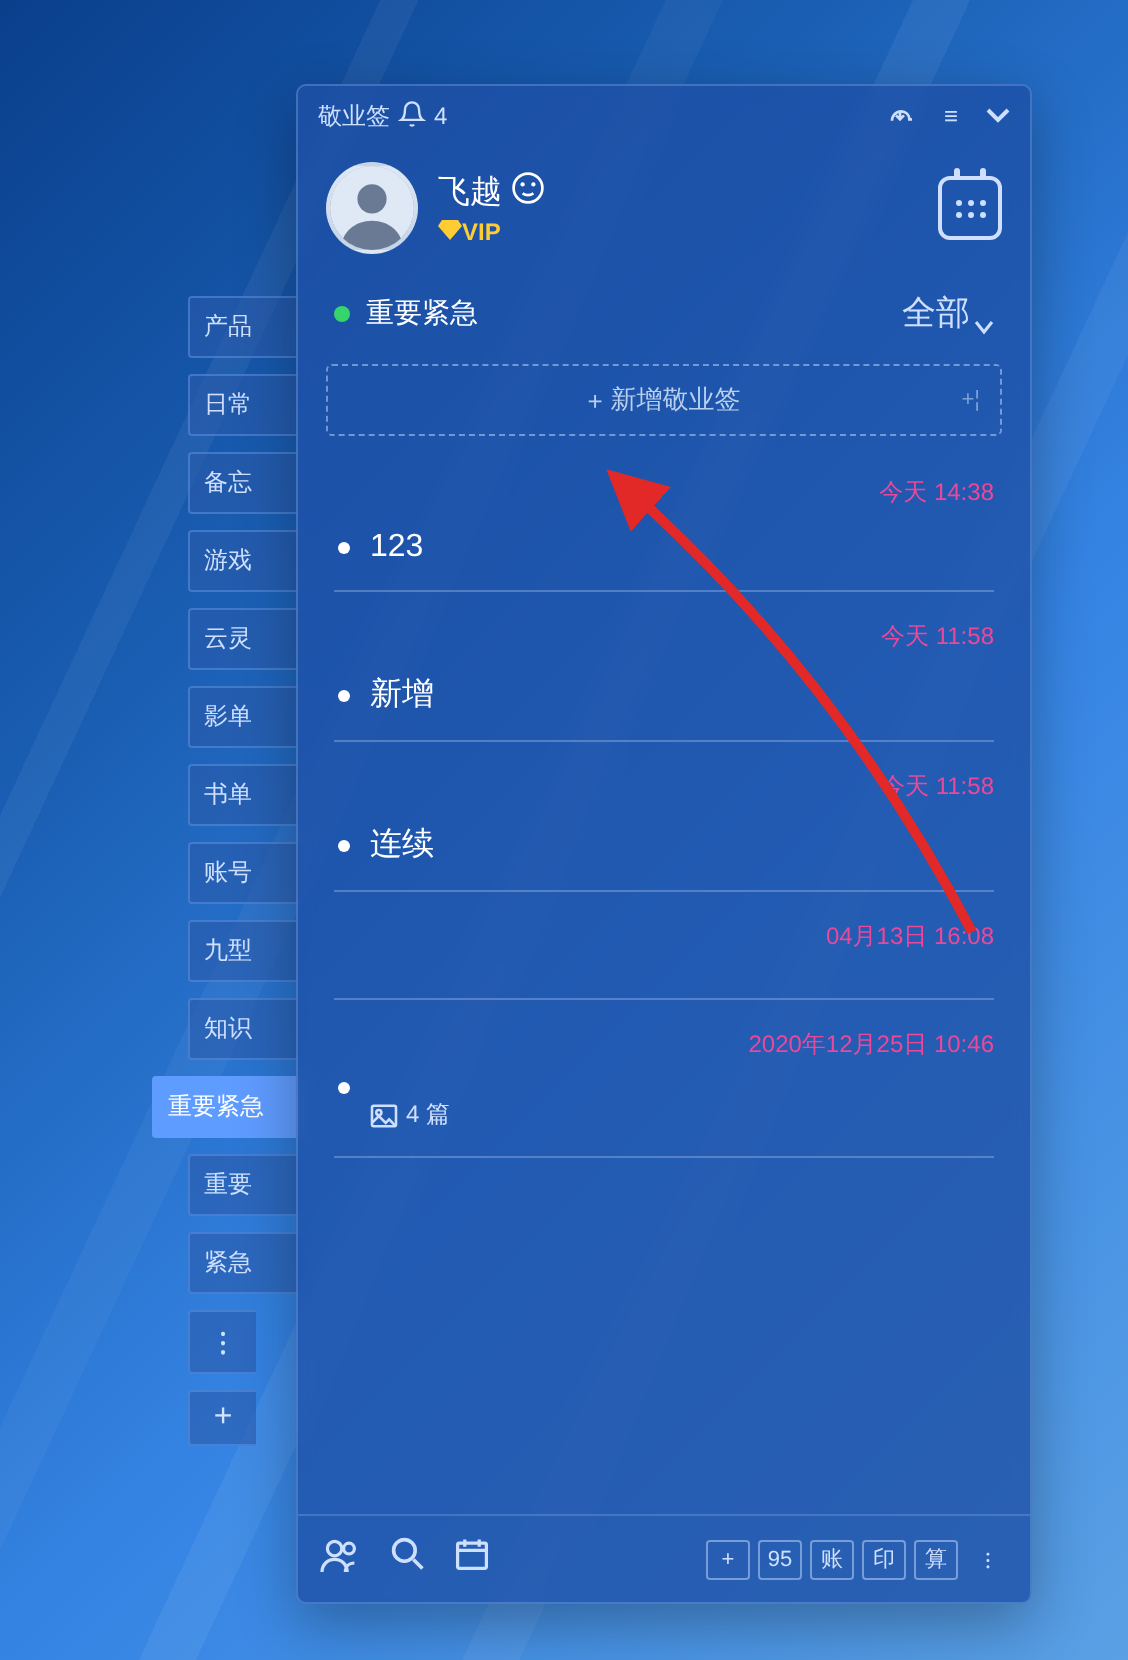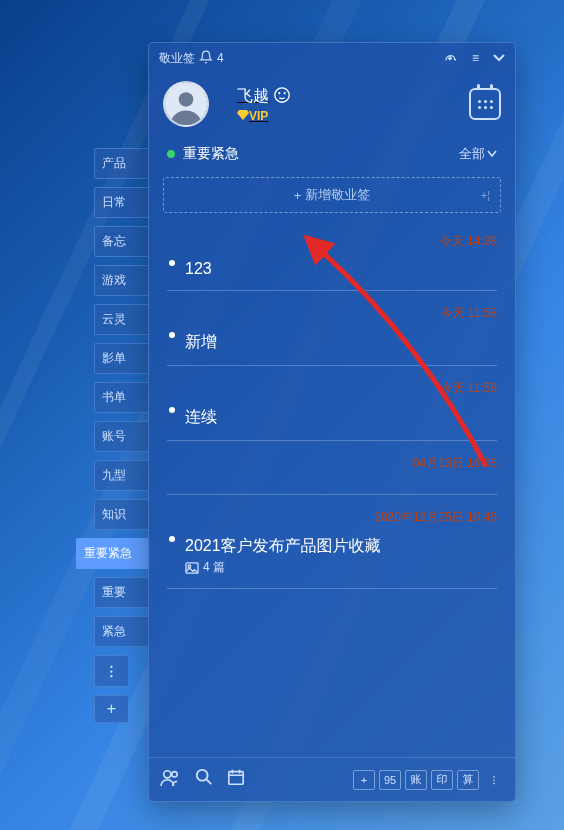--- a/index.html
+++ b/index.html
@@ -88,54 +88,54 @@
       display:flex; align-items:center; padding: 8px 14px 6px;
     }
     .avatar {
       width:46px; height:46px; border-radius:50%;
       background:#fff linear-gradient(180deg,#c9d8ee,#a0b8d8);
       border:2px solid rgba(255,255,255,0.4);
       display:flex; align-items:center; justify-content:center;
       overflow:hidden; font-size:24px;
       box-shadow:0 0 0 1px rgba(0,0,0,0.1) inset;
     }
-    .user-info { margin-left:28px; display:flex; flex-direction:column;text-decoration:underline; }
+    .user-info { margin-left:10px; display:flex; flex-direction:column; }
     .uname { color:#fff; font-size:16px; font-weight:500; display:flex; align-items:center; gap:4px; }
     .uname-emoji { font-size:15px; }
     .vip { color:#ffcc33; font-size:12px; font-weight:bold; display:flex; align-items:center; gap:0; margin-top:2px;}
     .cal-icon { margin-left:auto; width:32px; height:32px; border:2px solid #cfe0ff; border-radius:6px; display:flex; align-items:center; justify-content:center; color:#cfe0ff; cursor:pointer; position:relative; }
     .cal-icon::before { content:""; position:absolute; top:-6px; left:6px; width:3px; height:6px; background:#cfe0ff; border-radius:2px; }
     .cal-icon::after { content:""; position:absolute; top:-6px; right:6px; width:3px; height:6px; background:#cfe0ff; border-radius:2px; }
     .cal-dots { display:grid; grid-template-columns:repeat(3,3px); gap:3px; }
     .cal-dots span { width:3px; height:3px; background:#cfe0ff; border-radius:50%; }
     .category-row {
       display:flex; align-items:center; padding: 12px 18px 8px;
       color:#fff; font-size:14px;
     }
     .dot-green { width:8px; height:8px; border-radius:50%; background:#35d56b; margin-right:8px; }
-    .cat-filter { margin-left:auto; color:#cfe0ff; font-size:13px; display:flex; align-items:center; gap:2px; cursor:pointer; }
+    .cat-filter { margin-left:auto; color:#cfe0ff; font-size:17px; display:flex; align-items:flex-end; gap:2px; cursor:pointer; }
     .new-note-btn {
       margin: 6px 14px;
       border:1px dashed rgba(200,220,255,0.5);
       border-radius:3px;
       color:#b8cff0;
       text-align:center;
       padding:8px 0;
       font-size:13px;
       cursor:pointer;
       display:flex; align-items:center; justify-content:center; gap:4px;
       position:relative;
     }
     .new-note-plus-right { position:absolute; right:10px; top:50%; transform:translateY(-50%); font-size:11px; opacity:0.6; }
     .notes-list {
       flex:1; overflow:hidden; padding: 0 18px;
     }
     .note-item { border-bottom:1px solid rgba(200,220,255,0.3); padding: 14px 0 12px 2px; }
-    .note-time { text-align:right; color:#c2410c; font-size:12px; margin-bottom:10px; }
-    .note-title-row { display:flex; }
+    .note-time { text-align:right; color:#ec4899; font-size:12px; margin-bottom:10px; }
+    .note-title-row { display:flex; align-items:center; }
     .note-dot { width:6px; height:6px; border-radius:50%; margin-right:10px; }
     .note-dot.white { background:#fff; }
     .note-dot.green { background:#35d56b; }
     .note-title { color:#fff; font-size:16px; }
     .note-meta { margin-top:2px; color:#cfe0ff; font-size:12px; display:flex; align-items:center; gap:4px; margin-left:16px; }
     .bottom-bar {
       height:44px; display:flex; align-items:center; padding:0 10px;
       border-top:1px solid rgba(200,220,255,0.2);
       color:#cfe0ff; font-size:13px; gap:10px;
     }
@@ -278,21 +278,20 @@
           <span class="note-title">连续</span>
         </div>
       </div>
       <div class="note-item">
         <div class="note-time">04月13日 16:08</div>
       </div>
       <div class="note-item">
         <div class="note-time">2020年12月25日 10:46</div>
         <div class="note-title-row">
           <span class="note-dot white"></span>
-          <span class="note-title">2021客户发布产品图片收藏</span>
         </div>
         <div class="note-meta">
           <svg width="14" height="12" viewBox="0 0 16 14" fill="none" stroke="#cfe0ff" stroke-width="1.5">
             <rect x="1" y="1" width="14" height="12" rx="1"></rect>
             <circle cx="5" cy="5" r="1.5"></circle>
             <path d="M1 11l4-4 4 4 2-2 4 4"></path>
           </svg>
           <span>4 篇</span>
         </div>
       </div>

